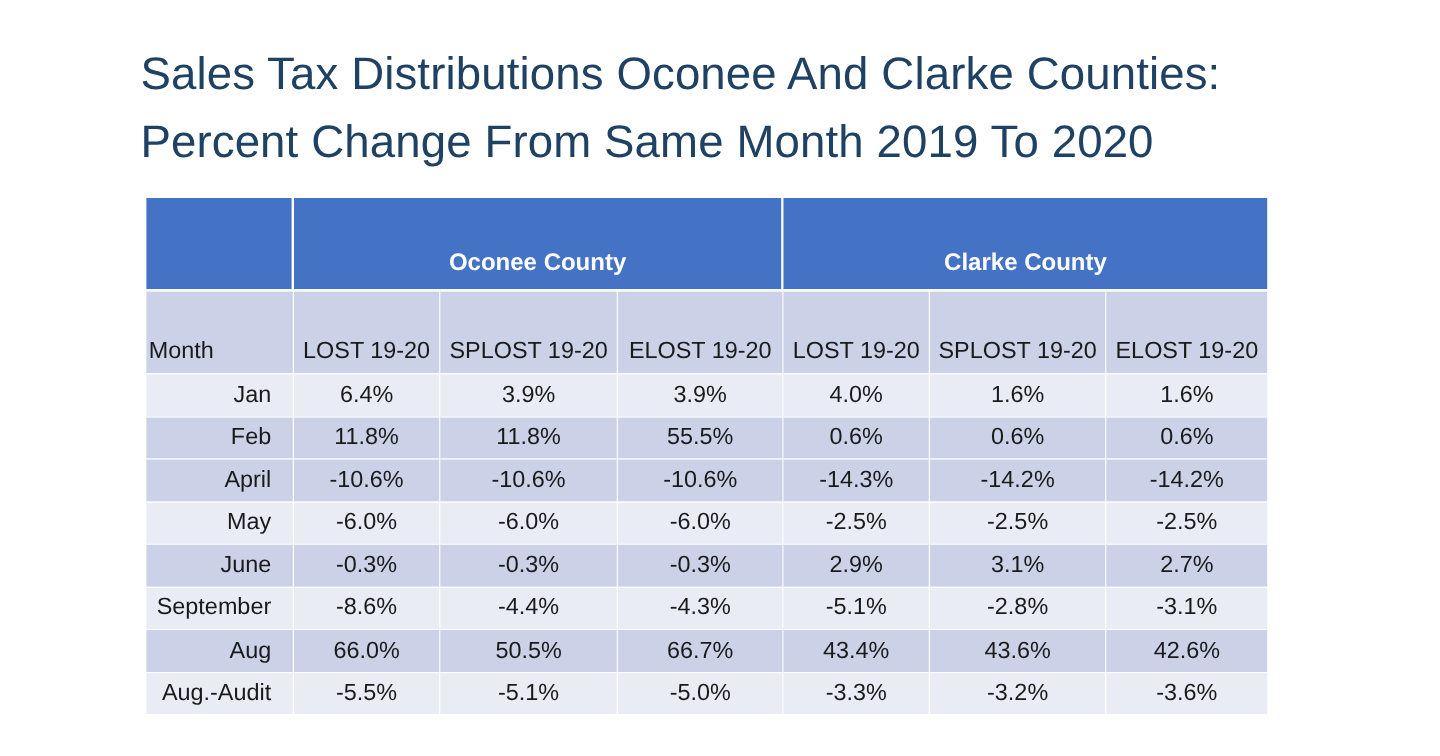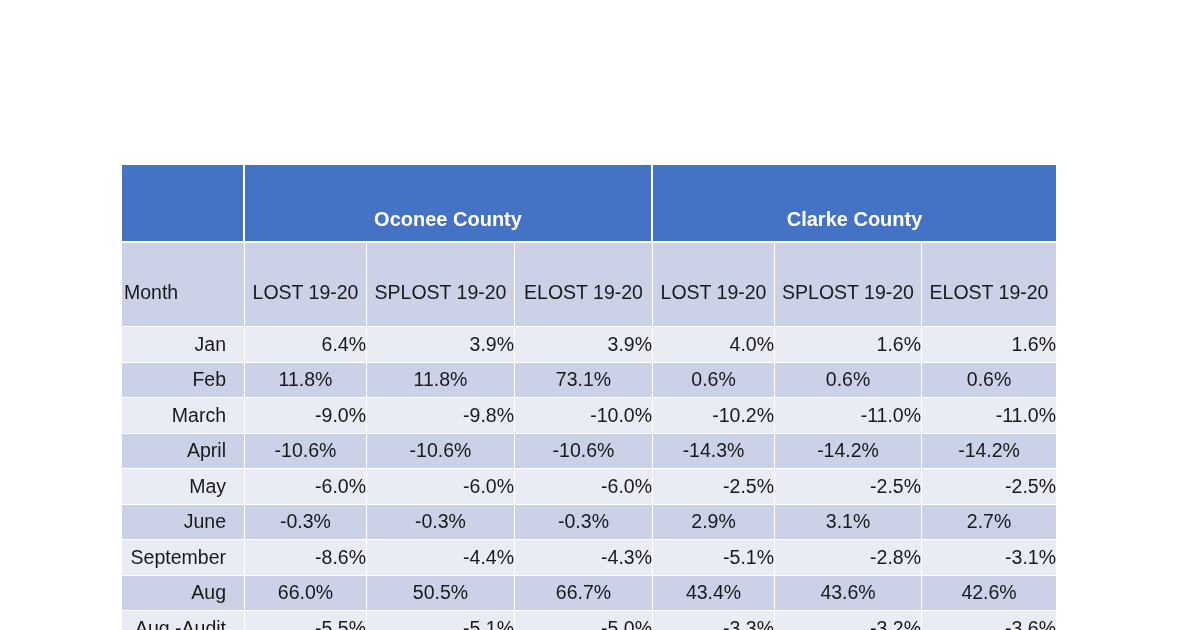--- a/index.html
+++ b/index.html
@@ -83,21 +83,21 @@
   tr.banner td.corner {
     border-right: 2px solid #FFFFFF;
   }
   tr.banner td.last { border-right: none; }
 
   
   tr.subhead td {
     height: 61px;
     background: #CBD2E8;
     vertical-align: bottom;
-    padding-bottom: 22px;
+    padding-bottom: 7px;
     text-align: center;
     font-size: 19.5px;
     border-top: 2px solid #FFFFFF;
     border-right: 1px solid #FFFFFF;
   }
   tr.subhead td.monthhead {
     text-align: left;
     padding-left: 2px;
   }
   tr.subhead td.last { border-right: none; }
@@ -108,28 +108,32 @@
     text-align: center;
     border-top: 1px solid #FFFFFF;
     border-right: 1px solid #FFFFFF;
   }
   tr.data td.monthcell {
     text-align: right;
     padding-right: 18px;
   }
   tr.data td.last { border-right: none; }
 
-  tr.row-light td { background: #E9ECF5; text-align: right; }
+  tr.row-light td { background: #E9ECF5; }
   tr.row-dark  td { background: #CBD2E8; }
 </style>
 </head>
 <body>
 
 <div class="slide">
 
+  <div class="title-block">
+    <div class="title-line">Sales Tax Distributions Oconee And Clarke Counties:</div>
+    <div class="title-line">Percent Change From Same Month 2019 To 2020</div>
+  </div>
 
   <div class="table-wrap">
     <table class="sales-table">
       <colgroup>
         <col class="c-month">
           <col class="c-d1">
           <col class="c-d2">
           <col class="c-d3">
         <col class="c-d4">
           <col class="c-d5">
@@ -160,35 +164,26 @@
           <td>3.9%</td>
           <td>4.0%</td>
           <td>1.6%</td>
           <td class="last">1.6%</td>
         </tr>
 
         <tr class="data row-dark">
           <td class="monthcell">Feb</td>
           <td>11.8%</td>
           <td>11.8%</td>
-          <td>73.1%</td>
+          <td>55.5%</td>
           <td>0.6%</td>
           <td>0.6%</td>
           <td class="last">0.6%</td>
         </tr>
 
-        <tr class="data row-light">
-          <td class="monthcell">March</td>
-          <td>-9.0%</td>
-          <td>-9.8%</td>
-          <td>-10.0%</td>
-          <td>-10.2%</td>
-          <td>-11.0%</td>
-          <td class="last">-11.0%</td>
-        </tr>
 
         <tr class="data row-dark">
           <td class="monthcell">April</td>
           <td>-10.6%</td>
           <td>-10.6%</td>
           <td>-10.6%</td>
           <td>-14.3%</td>
           <td>-14.2%</td>
           <td class="last">-14.2%</td>
         </tr>

